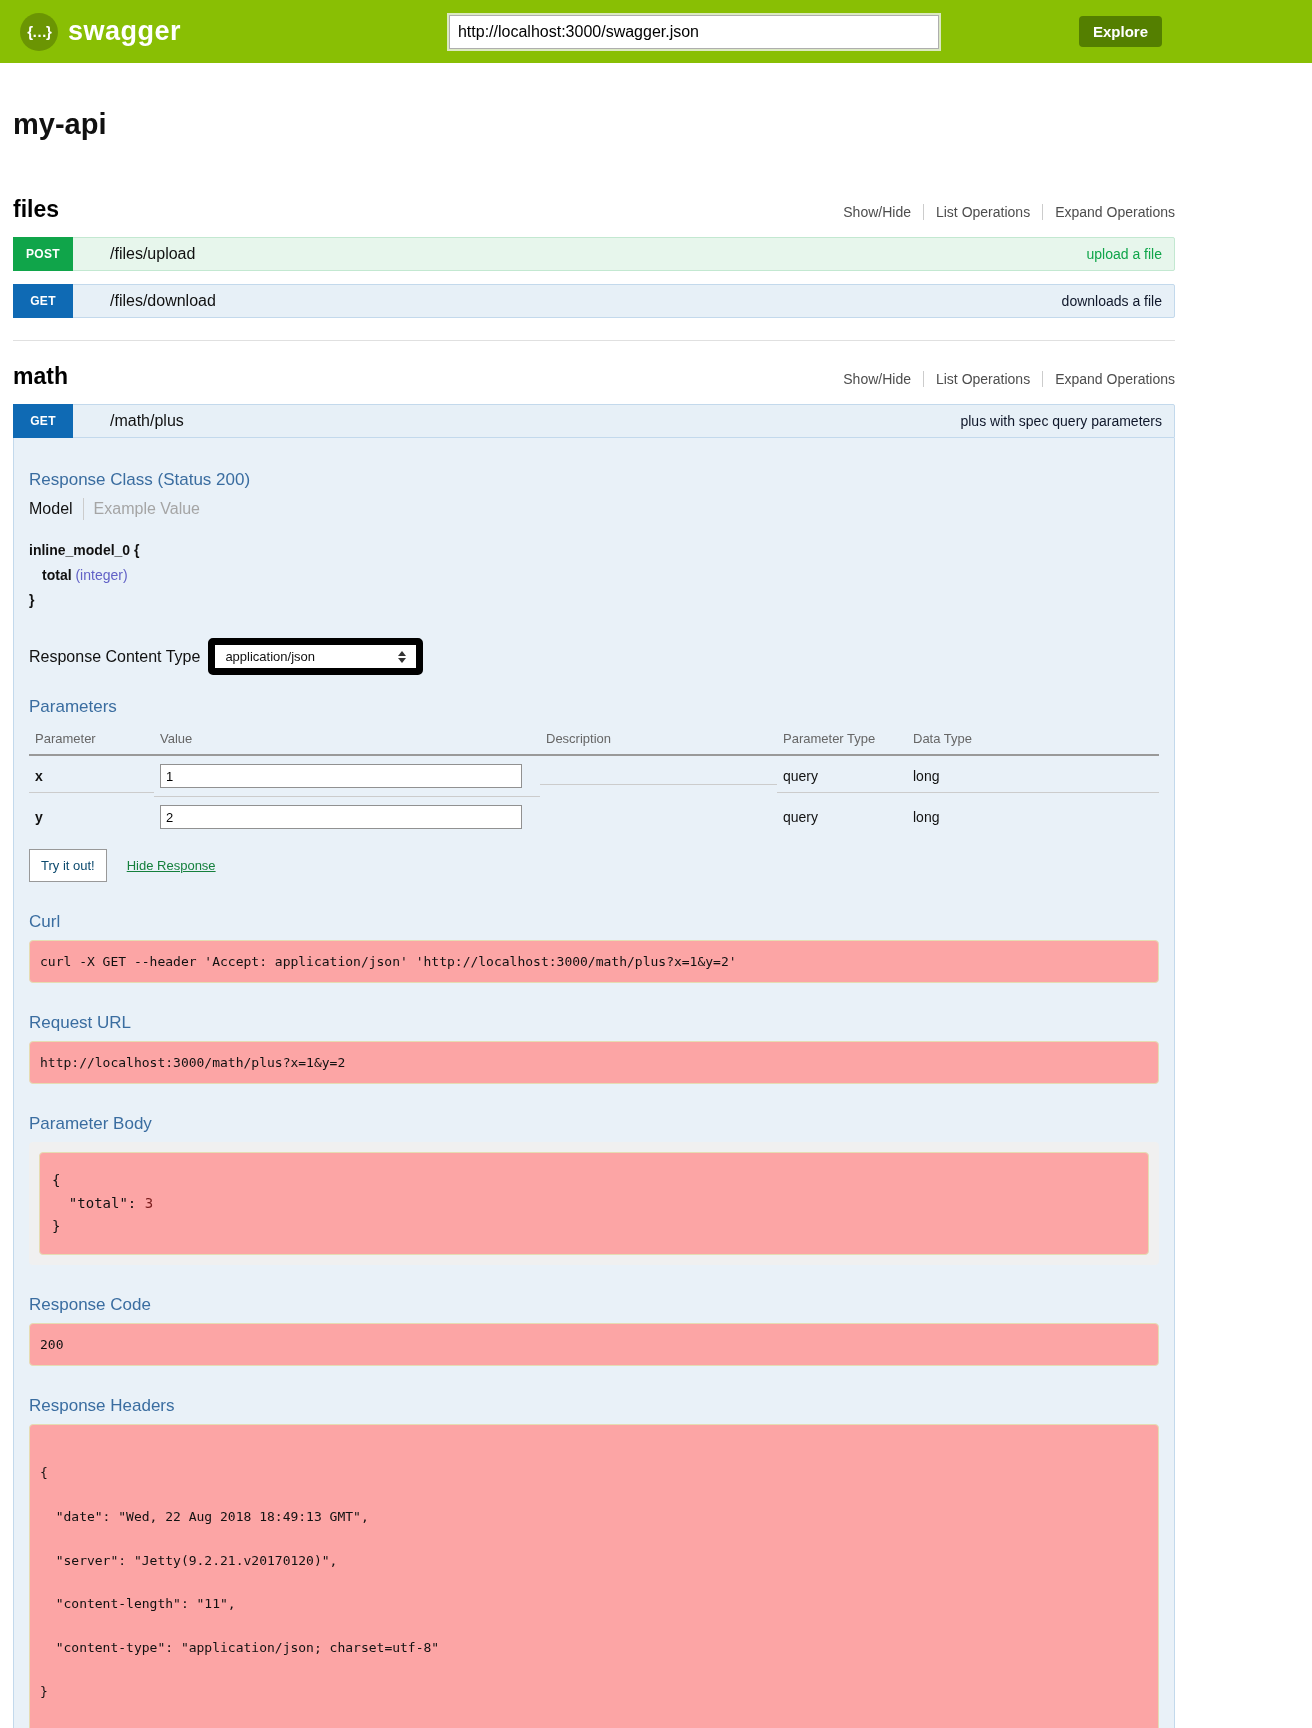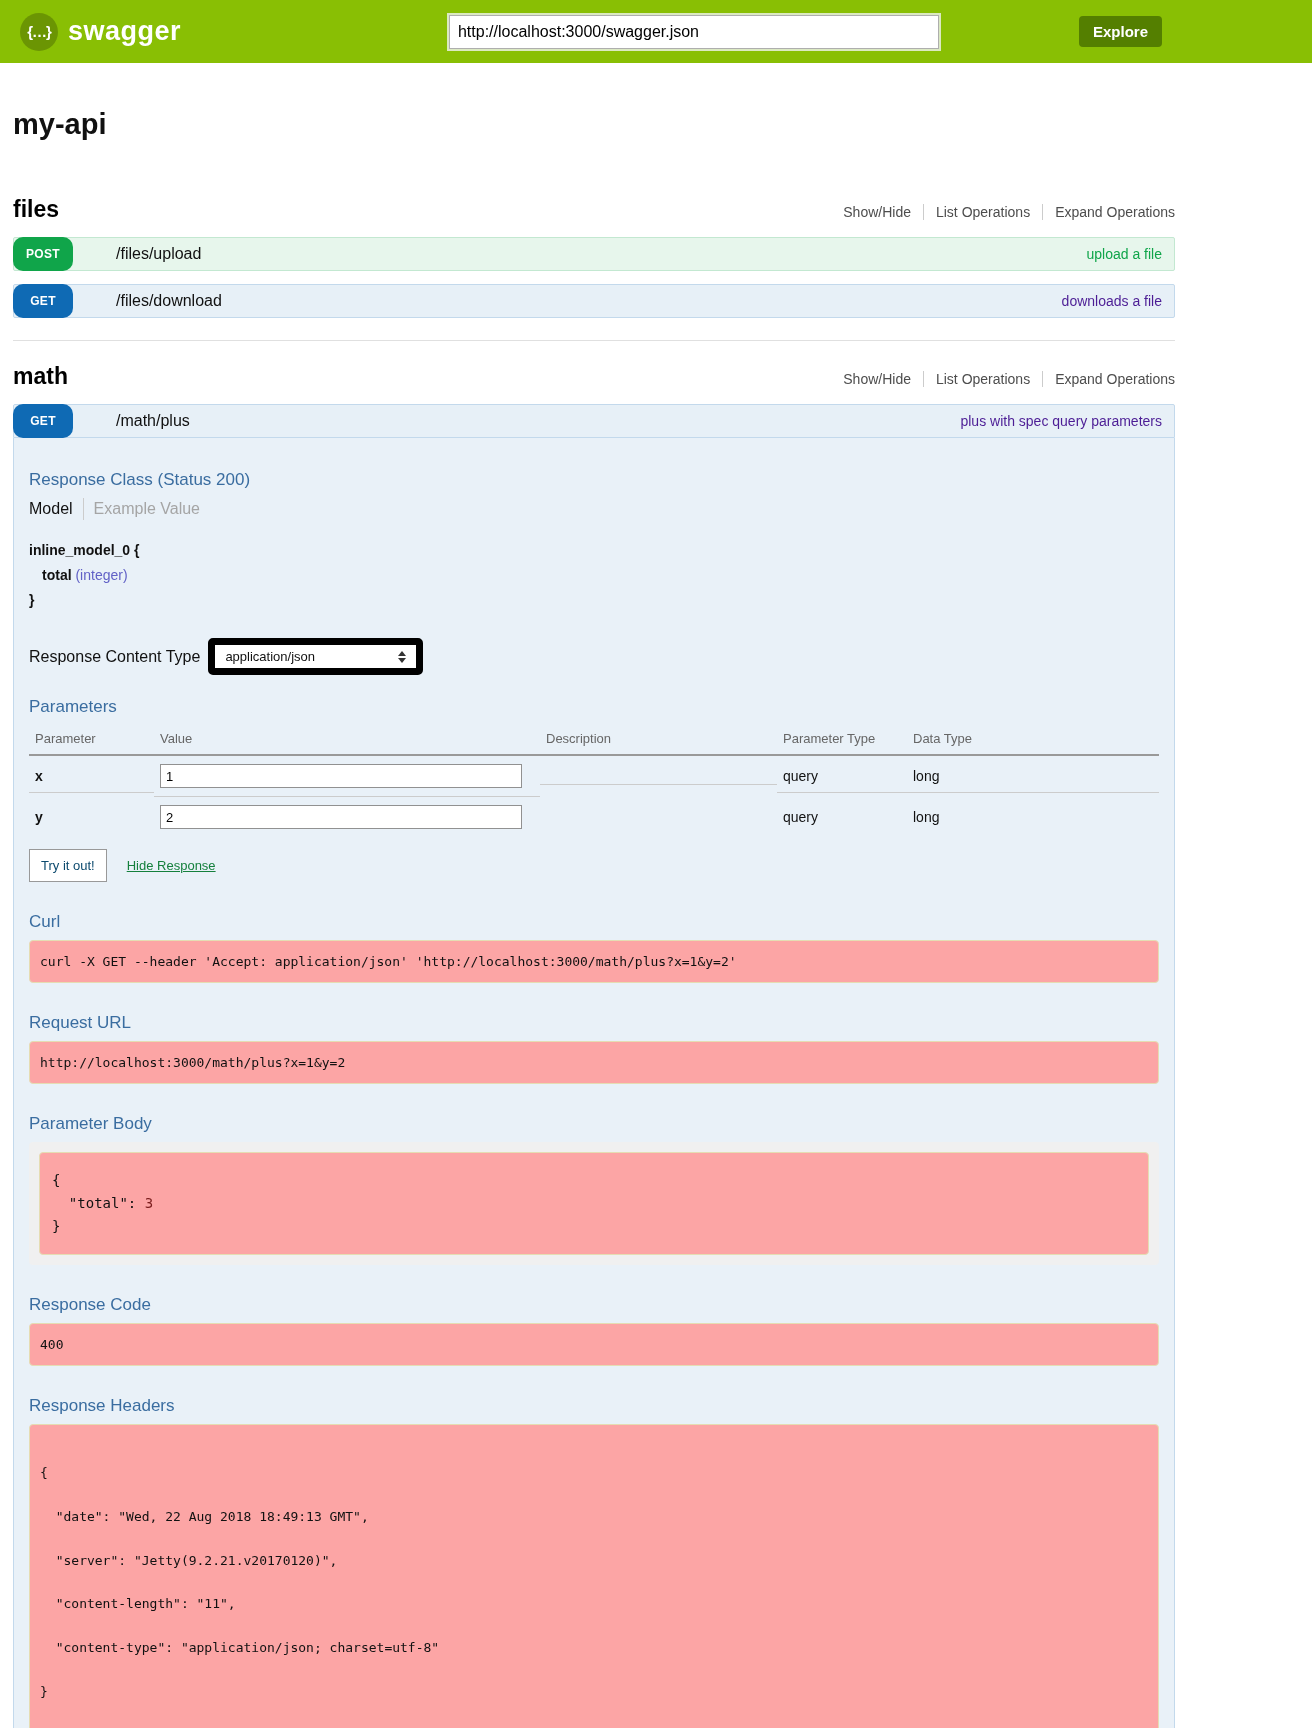--- a/index.html
+++ b/index.html
@@ -50,31 +50,31 @@
   .section-divider { height: 1px; background: #e0e0e0; margin: 22px 0 22px 0; }
 
   
   .op-row {
     height: 34px; display: flex; align-items: center;
     border: 1px solid; border-radius: 2px; margin-bottom: 13px;
   }
   .op-row.post { background: #e7f6ec; border-color: #c3e8d1; }
   .op-row.get  { background: #e7f0f7; border-color: #c3d9ec; }
   .op-badge {
-    height: 34px; width: 60px; margin: -1px 16px -1px -1px;
+    height: 34px; width: 60px; margin: -1px 10px -1px -1px;
     display: flex; align-items: center; justify-content: center;
-    color: #fff; font-weight: bold; font-size: 12px; border-radius: 10px;
+    color: #fff; font-weight: bold; font-size: 12px; border-radius: 0;
     cursor: pointer; letter-spacing: 0.3px;
   }
   .op-badge.post { background: #10a54a; }
   .op-badge.get  { background: #0f6ab4; }
   .op-path { font-size: 16px; color: #111; margin-left: 27px; text-decoration: none; cursor: pointer; }
   .op-summary { margin-left: auto; margin-right: 12px; font-size: 14px; text-decoration: none; cursor: pointer; }
   .op-summary.green { color: #10a54a; }
-  .op-summary.blue  { color: #4c1d95; }
+  .op-summary.blue  { color: #0f172a; }
 
   
   .op-expanded .op-row { margin-bottom: 0; border-radius: 2px 2px 0 0; }
   .op-content {
     background: #e9f1f8; border: 1px solid #c3d9ec; border-top: none;
     padding: 32px 15px 40px 15px; margin-bottom: 26px;
   }
   .blue-heading { color: #3a6da0; font-size: 17px; font-weight: normal; margin-bottom: 8px; }
   .blk-heading { margin-top: 30px; }
 
@@ -257,21 +257,21 @@
 
         <h4 class="blue-heading blk-heading">Request URL</h4>
         <div class="code-block">http://localhost:3000/math/plus?x=1&amp;y=2</div>
 
         <h4 class="blue-heading blk-heading">Parameter Body</h4>
         <div class="gray-wrap">
           <div class="code-block body-block"><div>{</div><div>&nbsp;&nbsp;<span>"total":</span> <span class="json-num">3</span></div><div>}</div></div>
         </div>
 
         <h4 class="blue-heading blk-heading">Response Code</h4>
-        <div class="code-block">400</div>
+        <div class="code-block">200</div>
 
         <h4 class="blue-heading blk-heading">Response Headers</h4>
         <div class="code-block headers-block">
           <div>{</div>
           <div>  "date": "Wed, 22 Aug 2018 18:49:13 GMT",</div>
           <div>  "server": "Jetty(9.2.21.v20170120)",</div>
           <div>  "content-length": "11",</div>
           <div>  "content-type": "application/json; charset=utf-8"</div>
           <div>}</div>
         </div>

